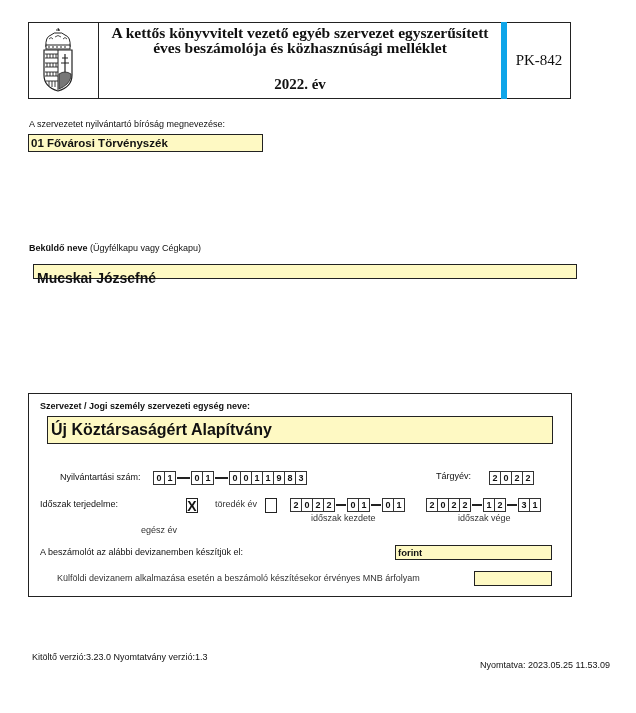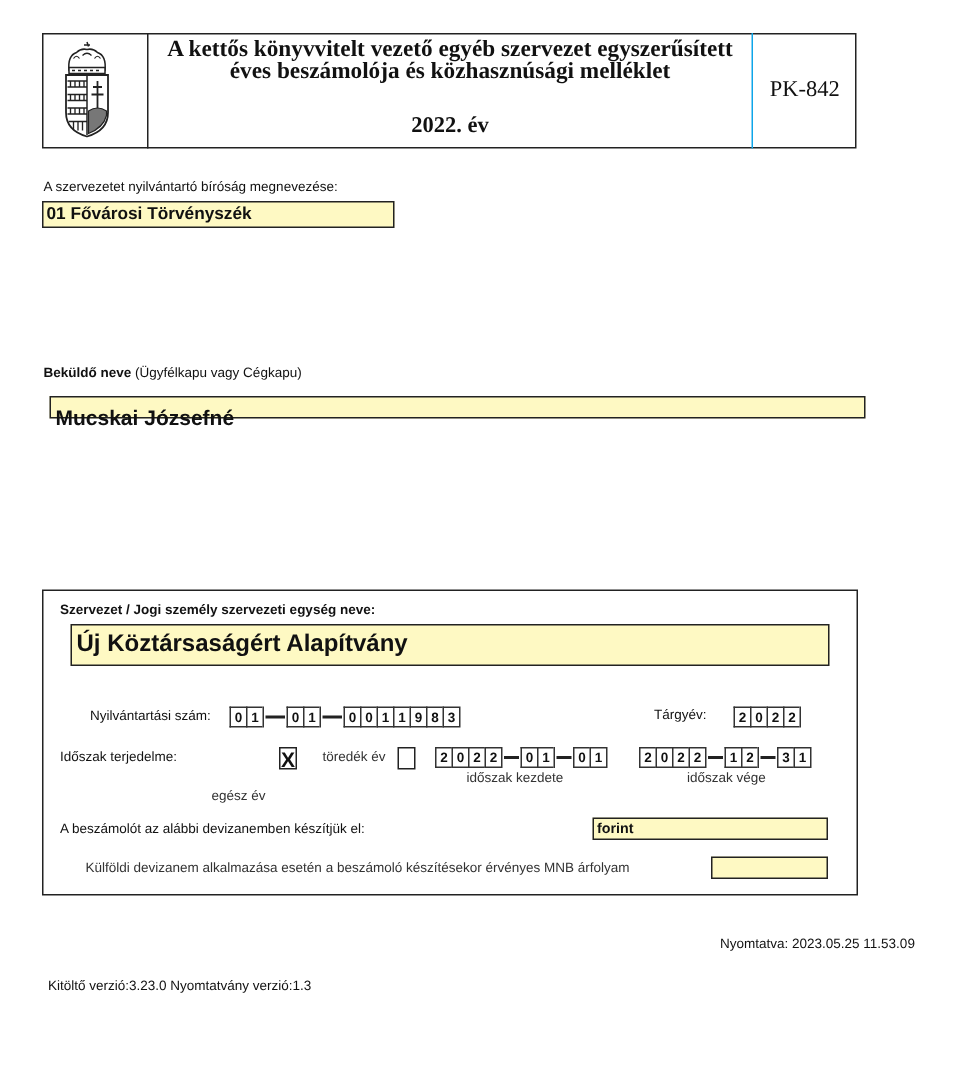--- a/index.html
+++ b/index.html
@@ -1,20 +1,20 @@
 <!DOCTYPE html>
 <html><head>
 <meta charset="utf-8">
 <style>
   html, body { margin:0; padding:0; background:#ffffff; }
   body { width:636px; height:713px; position:relative; overflow:hidden; font-family:"Liberation Sans", sans-serif; color:#111; }
   .abs { position:absolute; }
   .header-box { left:28px; top:22px; width:543px; height:77px; border:1px solid #222; box-sizing:border-box; }
   .hdr-logo { left:28px; top:22px; width:71px; height:77px; border-right:1px solid #222; box-sizing:border-box; }
-  .hdr-code { left:501px; top:22px; width:70px; height:77px; border-left:1px solid #0ea5e9; box-sizing:border-box; display:flex; align-items:center; justify-content:center; font-family:"Liberation Serif", serif; font-size:15px; }
+  .hdr-code { left:501px; top:22px; width:70px; height:77px; border-left:6px solid #0ea5e9; box-sizing:border-box; display:flex; align-items:center; justify-content:center; font-family:"Liberation Serif", serif; font-size:15px; }
   .hdr-title { left:99px; top:25px; width:402px; text-align:center; font-family:"Liberation Serif", serif; font-weight:bold; font-size:15.5px; line-height:15px; }
   .hdr-year { left:99px; top:76px; width:402px; text-align:center; font-family:"Liberation Serif", serif; font-weight:bold; font-size:15px; }
   .lbl-bold { font-weight:normal; font-size:9px; }
   .lbl { font-size:9px; }
   .field { border:1px solid #222; box-sizing:border-box; background:#fef9c3; }
   .field-text { font-weight:bold; }
   .digits { display:flex; align-items:center; }
   .cell { width:11px; height:14px; border:1px solid #333; border-right:none; box-sizing:border-box; font-size:9px; font-weight:bold; display:flex; align-items:center; justify-content:center; }
   .group { display:flex; border-right:1px solid #333; }
   .dash { width:13px; height:1.5px; background:#222; margin:0 1px; }
@@ -167,13 +167,13 @@
 <div class="abs field" style="left:395px;top:545px;width:157px;height:15px;">
   <span style="position:absolute;left:2px;top:1px;font-size:9.5px;font-weight:bold;">forint</span>
 </div>
 
 <div class="abs lbl" style="left:57px;top:573px;color:#333;">Külföldi devizanem alkalmazása esetén a beszámoló készítésekor érvényes MNB árfolyam</div>
 <div class="abs field" style="left:474px;top:571px;width:78px;height:15px;">
   <span></span>
 </div>
 
 <div class="abs lbl-bold" style="left:32px;top:652px;">Kitöltő verzió:3.23.0 Nyomtatvány verzió:1.3</div>
-<div class="abs lbl-bold" style="left:444px;top:624px;padding-left:36px;">Nyomtatva: 2023.05.25 11.53.09</div>
+<div class="abs lbl-bold" style="left:444px;top:660px;padding-left:36px;">Nyomtatva: 2023.05.25 11.53.09</div>
 
 </body></html>

